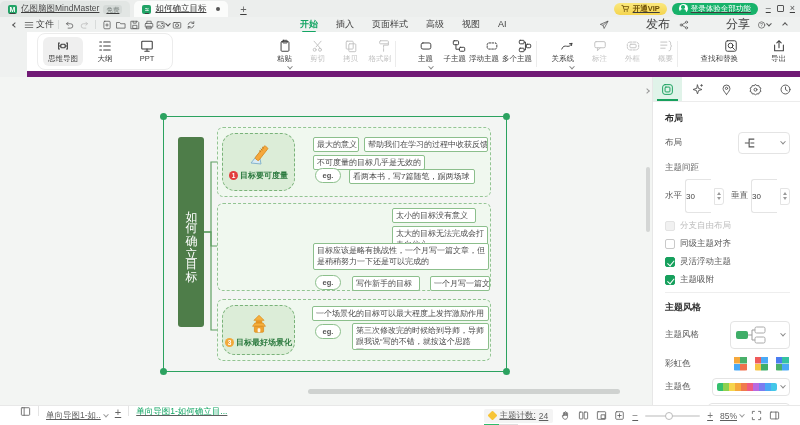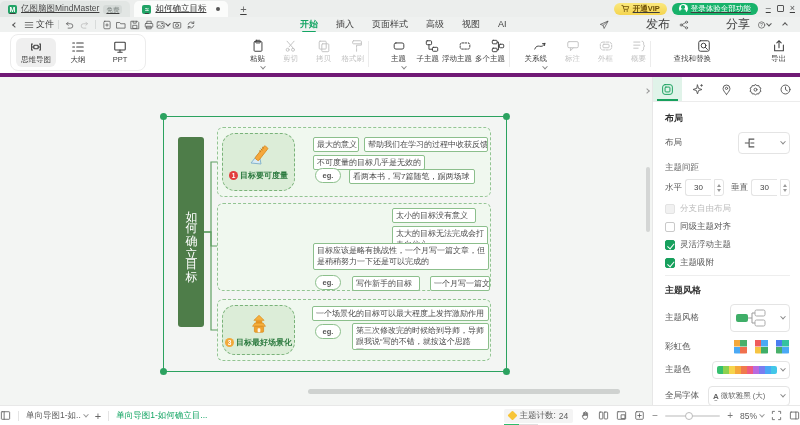--- a/index.html
+++ b/index.html
@@ -42,21 +42,21 @@
   .mb-right .lbl{font-size:12px;margin-left:28px;}
 
   
   .cv{display:inline-block;width:4px;height:4px;border-right:1px solid currentColor;border-bottom:1px solid currentColor;}
   .cv-d{transform:rotate(45deg) translate(-1px,-1px);}
   .cv-u{transform:rotate(-135deg);}
   .cv-l{transform:rotate(135deg);}
   .cv-r{transform:rotate(-45deg);}
 
   
-  .toolbar{height:46px;background:#fff;border-bottom:4px solid #701a75;position:relative;display:flex;align-items:center;}
+  .toolbar{height:46px;background:#fff;border-bottom:6px solid #701a75;position:relative;display:flex;align-items:center;margin-left:27px;}
   .modes{display:flex;gap:2px;margin-left:10px;border:1px solid #ececec;border-radius:8px;padding:3px 5px;background:#fff;}
   .mode{width:40px;display:flex;flex-direction:column;align-items:center;gap:1px;border-radius:6px;padding:2px 0;}
   .mode.active{background:#efefef;}
   .mode svg{width:14px;height:14px;stroke:#3c3c3c;fill:none;stroke-width:1.2;stroke-linecap:round;}
   .mode .mlb{font-size:7.5px;color:#3c3c3c;white-space:nowrap;}
   .tb-center{position:absolute;left:232px;top:4px;display:flex;align-items:flex-start;}
   .titem{width:33px;display:flex;flex-direction:column;align-items:flex-end;gap:1px;padding-top:3px;color:#3e3e3e;}
   .titem.wide{width:56px;}
   .titem svg{width:14px;height:14px;stroke:currentColor;fill:none;stroke-width:1.1;stroke-linecap:round;stroke-linejoin:round;}
   .titem .tlb{font-size:7.5px;white-space:nowrap;}
@@ -103,38 +103,38 @@
   .sb-tab{flex:1;display:flex;align-items:center;justify-content:center;color:#5c5c5c;position:relative;}
   .sb-tab svg{width:13px;height:13px;stroke:currentColor;fill:none;stroke-width:1.2;stroke-linecap:round;stroke-linejoin:round;}
   .sb-tab.active{background:#e0f3e9;color:#17a05d;}
   .sb-tab.active::after{content:"";position:absolute;left:4px;right:4px;bottom:0;height:2px;background:#17a05d;}
   .sb-body{flex:1;padding:7px 10px 0 12px;overflow:hidden;position:relative;}
   .sb-title{font-size:9px;font-weight:bold;color:#333;margin:3px 0 7px;}
   .sb-row{display:flex;align-items:center;justify-content:space-between;margin-bottom:7px;}
   .dd{display:flex;align-items:center;justify-content:space-between;background:#fff;border:1px solid #e4e4e4;border-radius:4px;padding:0 4px;color:#666;}
   .sb-sub{color:#666;margin:8px 0 5px;}
   .spinwrap{display:flex;align-items:center;gap:3px;}
-  .spin{width:26px;height:17px;border:1px solid #e4e4e4;border-radius:3px 0 0 3px;border-right:none;font-size:8px;color:#444;text-align:center;font-family:inherit;}
+  .spin{width:26px;height:34px;border:1px solid #e4e4e4;border-radius:3px 0 0 3px;border-right:none;font-size:8px;color:#444;font-family:inherit;}
   .steps{display:flex;flex-direction:column;justify-content:center;gap:2px;border:1px solid #e4e4e4;border-radius:0 3px 3px 0;height:17px;padding:0 2px;}
   .tri-u{width:0;height:0;border-left:2.5px solid transparent;border-right:2.5px solid transparent;border-bottom:3px solid #9a9a9a;}
   .tri-d{width:0;height:0;border-left:2.5px solid transparent;border-right:2.5px solid transparent;border-top:3px solid #9a9a9a;}
   .cbrow{display:flex;align-items:center;gap:5px;margin-bottom:6px;}
   .cb{width:10px;height:10px;border:1px solid #c9c9c9;border-radius:2px;background:#fff;position:relative;flex:0 0 auto;}
   .cb.on{background:#17a05d;border-color:#17a05d;}
   .cb.on::after{content:"";position:absolute;left:2.5px;top:1px;width:3px;height:5.5px;border-right:1.5px solid #fff;border-bottom:1.5px solid #fff;transform:rotate(40deg);}
   .cb.dis{background:#f1f1f1;border-color:#e3e3e3;}
   .cbrow.dis span{color:#bdbdbd;}
   .sb-div{height:1px;background:#eee;margin:4px 0 8px;}
   .sw{width:15px;height:15px;border-radius:3px;border:1px solid transparent;
       background-image:var(--g1),var(--g2);background-size:100% 50%;background-position:top,bottom;background-repeat:no-repeat;}
   .strip{height:8px;flex:1;border-radius:2px;margin-right:4px;
     background:linear-gradient(90deg,#35c06f 0 10%,#8ed14f 0 20%,#f6d44c 0 30%,#f5a83c 0 40%,#f07a4d 0 50%,#ef5b81 0 60%,#b96ae0 0 70%,#7a7df0 0 80%,#4aa9f5 0 90%,#43c7e8 0 100%);}
 
   
-  .statusbar{height:20px;background:#fff;border-top:1px solid #e8e8e8;display:flex;align-items:center;font-size:8.5px;color:#5e5e5e;padding:0 0;gap:7px;}
+  .statusbar{height:20px;background:#fff;border-top:1px solid #e8e8e8;display:flex;font-size:8.5px;color:#5e5e5e;padding:0 20px;gap:7px;text-decoration:underline;}
   .statusbar svg{width:11px;height:11px;stroke:#5e5e5e;fill:none;stroke-width:1.2;stroke-linecap:round;stroke-linejoin:round;}
   .st-sep{width:1px;height:10px;background:#e4e4e4;}
   .pagetab-active{color:#13a563;}
   .st-right{margin-left:auto;display:flex;align-items:center;gap:7px;}
   .countpill{display:flex;align-items:center;gap:3px;background:#f4f4f4;border-radius:2px;padding:1px 5px;position:relative;}
   .countpill::after{content:"";position:absolute;left:0;bottom:-3px;width:34px;height:2px;background:#e0e0e0;}
   .countpill::before{content:"";position:absolute;left:0;bottom:-3px;width:15px;height:2px;background:#2ebd6b;z-index:1;}
   .gem{width:7px;height:7px;background:#f7c437;transform:rotate(45deg);border-radius:1px;}
   .ztrack{width:55px;height:2px;background:#dcdcdc;border-radius:1px;position:relative;}
   .zknob{position:absolute;left:20px;top:-3px;width:8px;height:8px;border-radius:50%;background:#fff;border:1px solid #bbb;}

